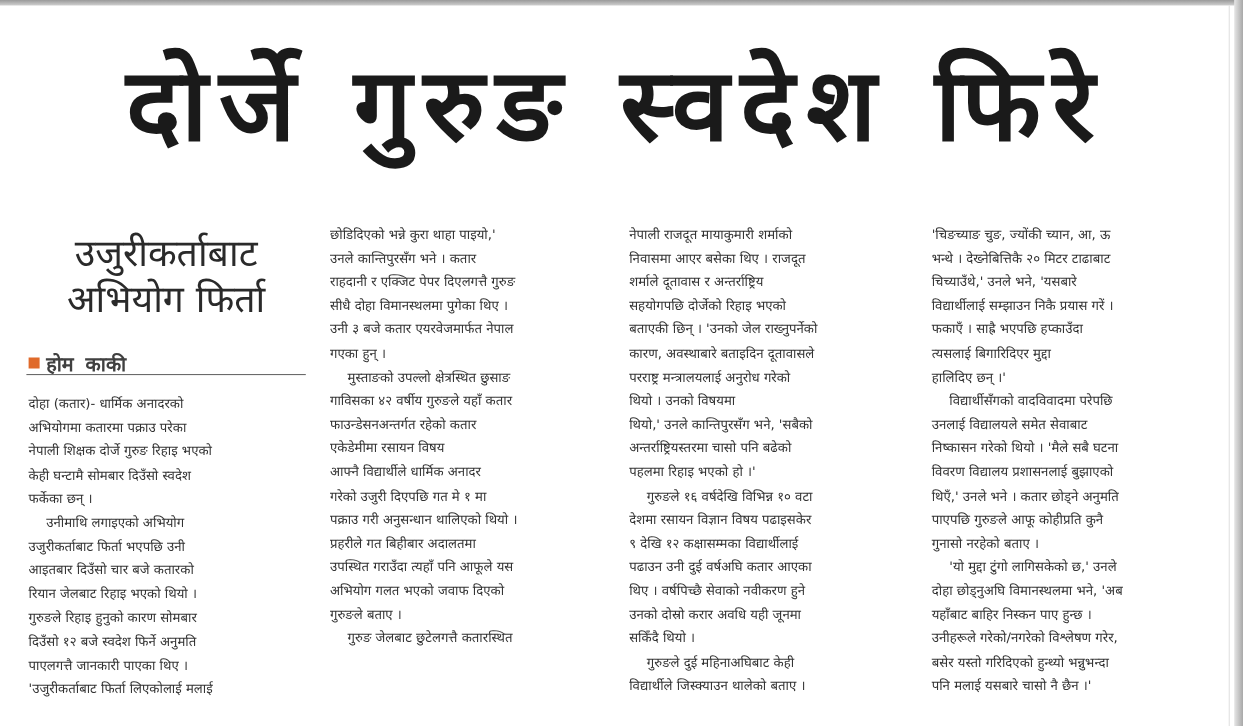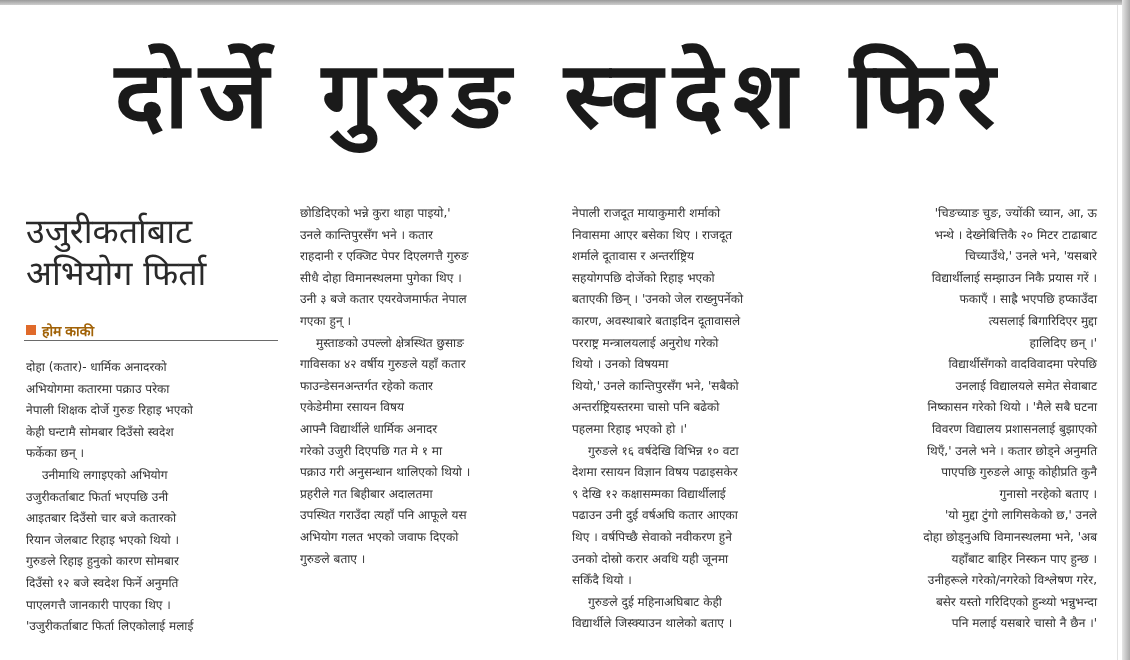--- a/index.html
+++ b/index.html
@@ -32,52 +32,53 @@
     transform: scaleX(1.02);
   }
 
   .sub-headline {
     position: absolute; left: 26px; top: 210px; width: 250px;
     font-family: "DejaVu Sans", sans-serif;
     font-size: 34px;
     line-height: 42px;
     color: #2a2a2a;
     font-weight: normal;
+    text-align: center;
   }
 
   .byline {
     position: absolute; left: 26px; top: 319px; width: 250px; height: 22px;
     display: flex; align-items: center; gap: 6px;
   }
   .byline-square {
     width: 10px; height: 10px; background: #e06a2a; display: inline-block;
   }
   .byline-name {
-    font-family: Liberation Sans, sans-serif;
-    font-size: 14px; font-weight: bold; color: #a16207;
+    font-family: Liberation Mono, monospace;
+    font-size: 18px; font-weight: bold; color: #404040;
   }
   .byline-rule {
     position: absolute; left: 24px; top: 340px; width: 254px; height: 1px; background: #6a6a6a;
   }
 
   .col {
     position: absolute;
     font-family: "DejaVu Sans", sans-serif;
     font-size: 12px;
     line-height: 21.6px;
     color: #333;
     white-space: nowrap;
   }
   .col .line { display: block; height: 21.6px; }
   .col .line.indent { padding-left: 16px; }
 
   .col-1 { left: 26px; top: 357px; width: 255px; }
   .col-2 { left: 300px; top: 203px; width: 270px; }
   .col-3 { left: 572px; top: 203px; width: 245px; }
-  .col-4 { left: 847px; top: 203px; width: 250px; text-align: right; }
+  .col-4 { left: 847px; top: 203px; width: 250px; }
 </style>
 </head>
 <body>
 
 <div class="frame-top"></div>
 <div class="frame-right-inner"></div>
 <div class="frame-right"></div>
 
 <h1 class="headline">दोर्जे गुरुङ स्वदेश फिरे</h1>
 
@@ -118,20 +119,21 @@
     <span class="line">गाविसका ४२ वर्षीय गुरुङले यहाँ कतार</span>
     <span class="line">फाउन्डेसनअन्तर्गत रहेको कतार</span>
     <span class="line">एकेडेमीमा रसायन विषय</span>
     <span class="line">आफ्नै विद्यार्थीले धार्मिक अनादर</span>
     <span class="line">गरेको उजुरी दिएपछि गत मे १ मा</span>
     <span class="line">पक्राउ गरी अनुसन्धान थालिएको थियो ।</span>
     <span class="line">प्रहरीले गत बिहीबार अदालतमा</span>
     <span class="line">उपस्थित गराउँदा त्यहाँ पनि आफूले यस</span>
     <span class="line">अभियोग गलत भएको जवाफ दिएको</span>
     <span class="line">गुरुङले बताए ।</span>
+    <span class="line indent">गुरुङ जेलबाट छुटेलगत्तै कतारस्थित</span>
   </div>
 <div class="col col-3">
     <span class="line">नेपाली राजदूत मायाकुमारी शर्माको</span>
     <span class="line">निवासमा आएर बसेका थिए । राजदूत</span>
     <span class="line">शर्माले दूतावास र अन्तर्राष्ट्रिय</span>
     <span class="line">सहयोगपछि दोर्जेको रिहाइ भएको</span>
     <span class="line">बताएकी छिन् । 'उनको जेल राख्नुपर्नेको</span>
     <span class="line">कारण, अवस्थाबारे बताइदिन दूतावासले</span>
     <span class="line">परराष्ट्र मन्त्रालयलाई अनुरोध गरेको</span>
     <span class="line">थियो । उनको विषयमा</span>

